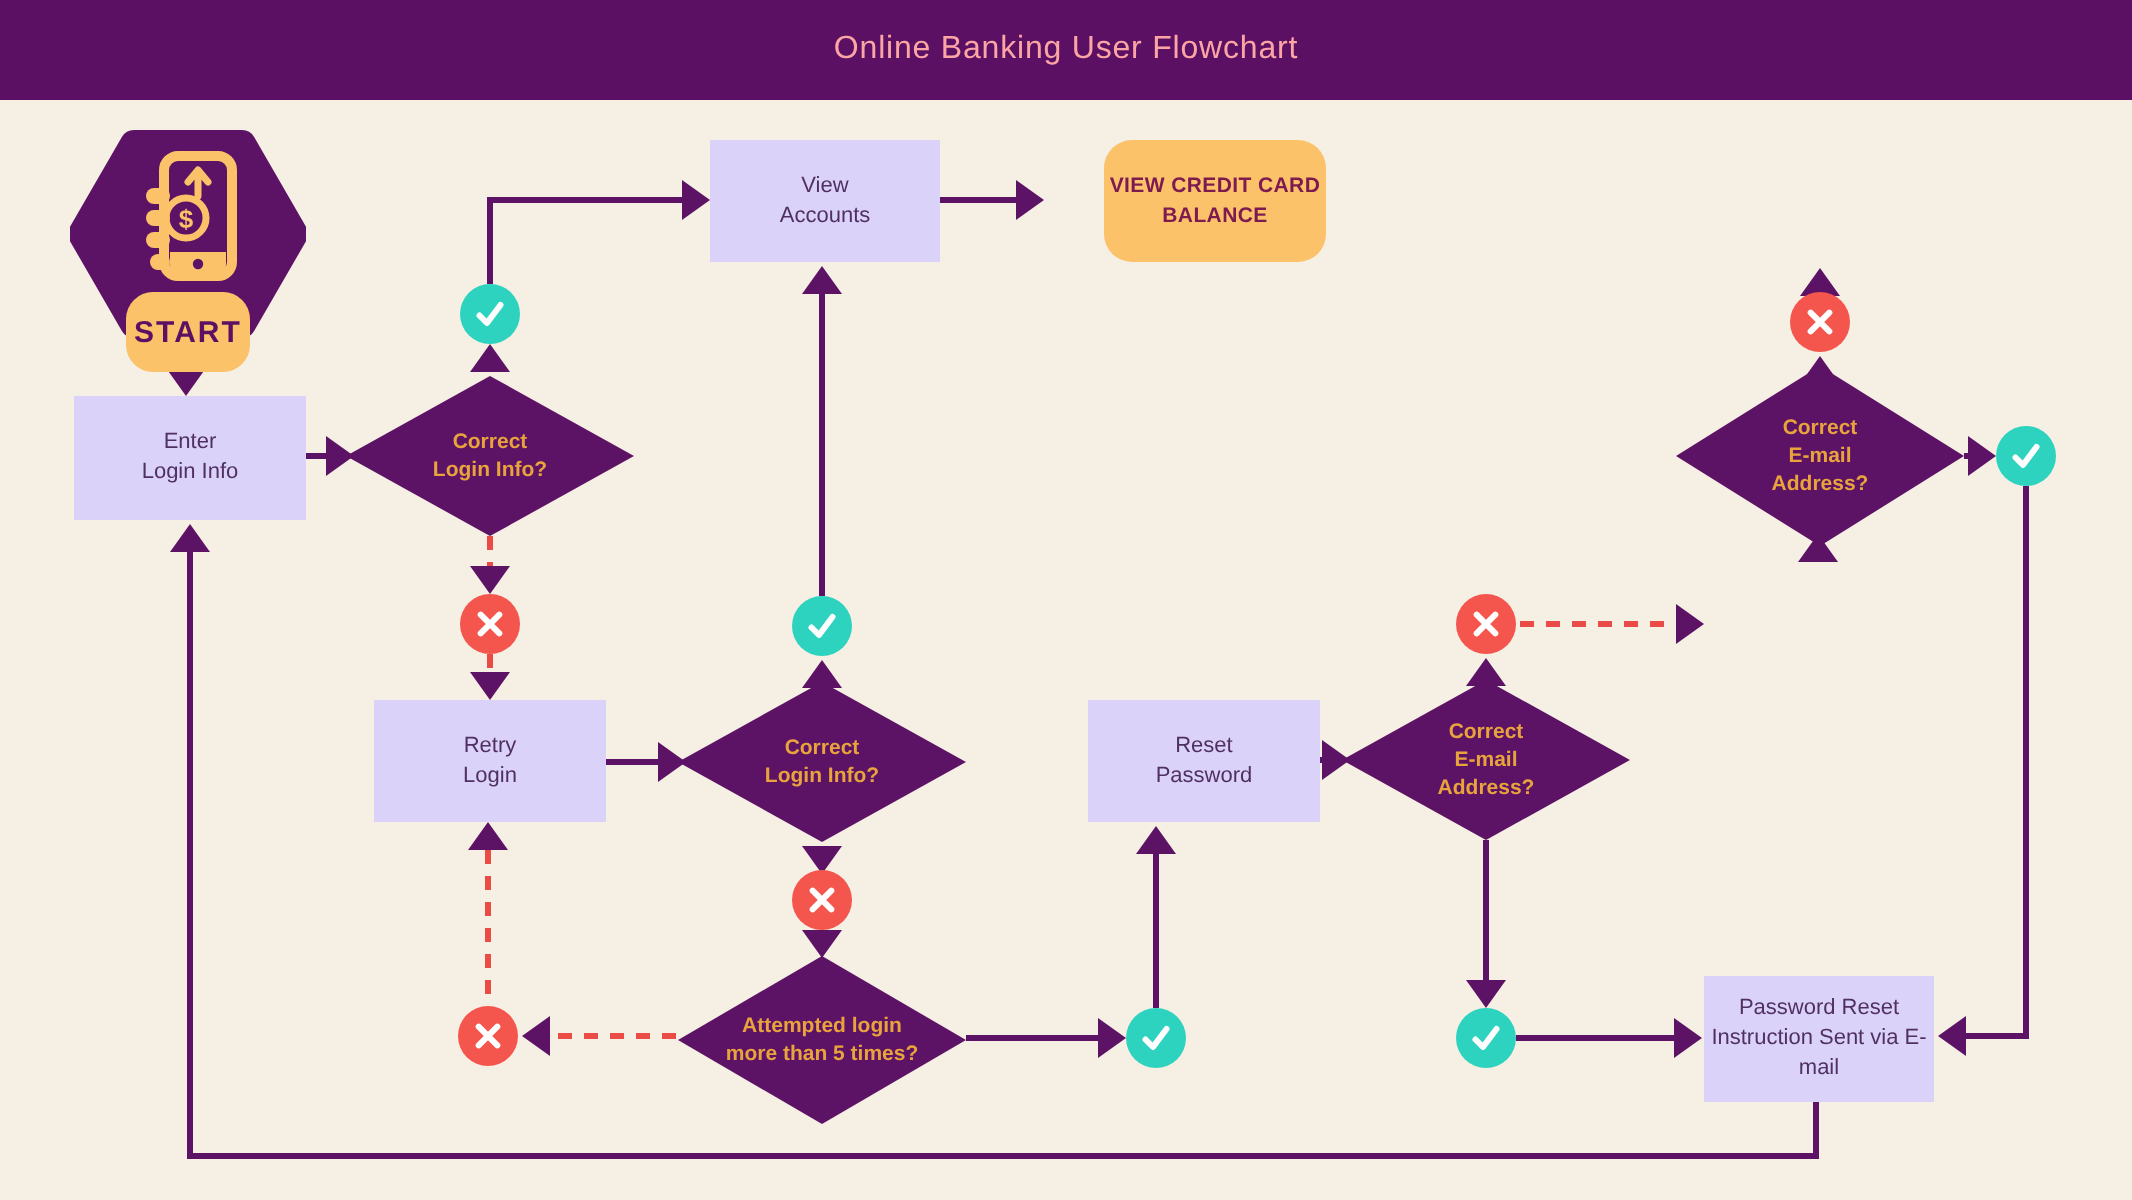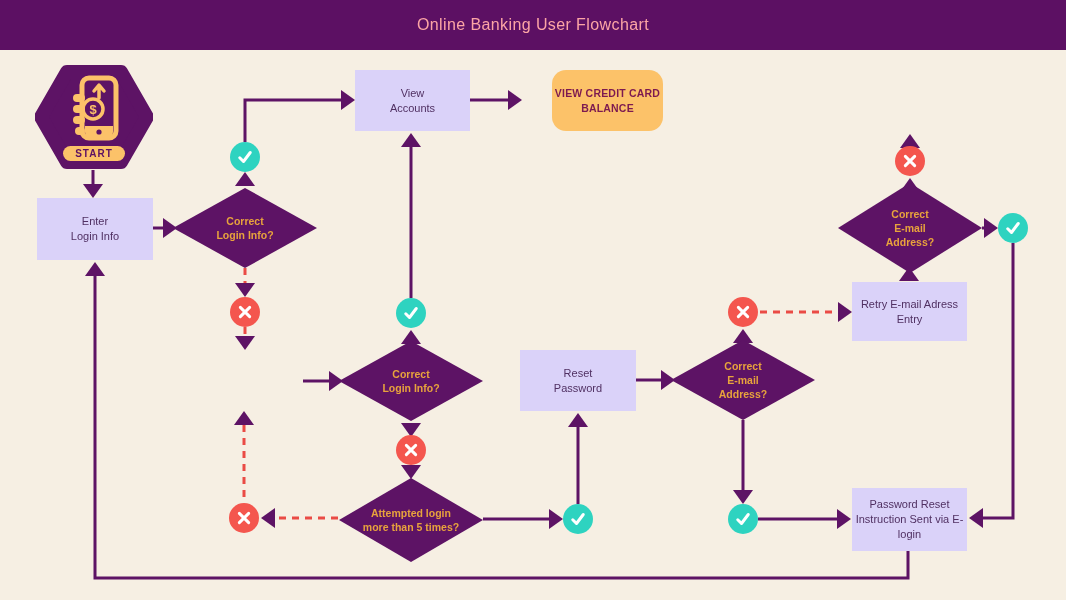--- a/index.html
+++ b/index.html
@@ -29,21 +29,21 @@
   .rectn{background:#dad2f9;color:#503062;font-size:11px;}
   .orangen{background:#fcc269;color:#7d1a50;font-size:10.5px;font-weight:bold;border-radius:14px;letter-spacing:.2px;}
   .diamond{
     background:#5d1365;color:#e8a33c;font-size:10.5px;font-weight:600;
     clip-path:polygon(50% 0,100% 50%,50% 100%,0 50%);
   }
   #n-enter{left:37px;top:198px;width:116px;height:62px;}
   #n-viewacc{left:355px;top:70px;width:115px;height:61px;}
   #n-viewcc{left:552px;top:70px;width:111px;height:61px;}
   #n-retrylogin{left:187px;top:350px;width:116px;height:61px;}
-  #n-resetpw{left:520px;top:350px;width:116px;height:61px;}
+  #n-resetpw{left:544px;top:350px;width:116px;height:61px;}
   #n-retryemail{left:852px;top:282px;width:115px;height:59px;}
   #n-pwsent{left:852px;top:488px;width:115px;height:63px;}
   #n-reg{left:853px;top:70px;width:113px;height:61px;}
   #d1{left:173px;top:188px;width:144px;height:80px;}
   #d2{left:339px;top:341px;width:144px;height:80px;}
   #d3{left:339px;top:478px;width:144px;height:84px;}
   #d4{left:671px;top:340px;width:144px;height:80px;}
   #d5{left:838px;top:183px;width:144px;height:90px;}
   
   .circle{
@@ -53,23 +53,23 @@
   .teal{background:#2ed3c0;}
   .red{background:#f4564e;}
   #c1{left:230px;top:142px;} #x1{left:230px;top:297px;}
   #c2{left:396px;top:298px;} #x2{left:396px;top:435px;}
   #x3{left:229px;top:503px;} #c3{left:563px;top:504px;}
   #x4{left:728px;top:297px;} #c4{left:728px;top:504px;}
   #x5{left:895px;top:146px;} #c5{left:998px;top:213px;}
   
   .start-hex{position:absolute;left:35px;top:64px;width:118px;height:106px;}
   .start-pill{
-    position:absolute;left:63px;top:146px;width:62px;height:15px;background:#fcc269;
+    position:absolute;left:63px;top:146px;width:62px;height:40px;background:#fcc269;
     border-radius:13.5px;display:flex;align-items:center;justify-content:center;
-    color:#5c1063;font-size:10px;font-weight:bold;letter-spacing:1px;z-index:4;
+    color:#5c1063;font-size:15px;font-weight:bold;letter-spacing:1px;z-index:4;
   }
 </style>
 </head>
 <body>
 
 <div class="stage">
 
   <header class="topbar">
     <h1>Online Banking User Flowchart</h1>
   </header>
@@ -150,32 +150,32 @@
 Accounts</span>
   </div>
   <div class="node rectn" id="n-enter">
     <span class="lbl">Enter
 Login Info</span>
   </div>
   <div class="node orangen" id="n-viewcc">
     <span class="lbl">VIEW CREDIT CARD
 BALANCE</span>
   </div>
+  <div class="node rectn" id="n-retrylogin">
+    <span class="lbl">Retry
+Login</span>
+  </div>
   <div class="node rectn" id="n-resetpw">
     <span class="lbl">Reset
 Password</span>
   </div>
-  <div class="node rectn" id="n-retryemail">
-    <span class="lbl">Retry E-mail Adress
-Entry</span>
-  </div>
   <div class="node rectn" id="n-pwsent">
     <span class="lbl">Password Reset
 Instruction Sent via E-
-login</span>
+mail</span>
   </div>
 
   <div class="node diamond" id="d1">
     <span class="lbl">Correct
 Login Info?</span>
   </div>
   <div class="node diamond" id="d2">
     <span class="lbl">Correct
 Login Info?</span>
   </div>

